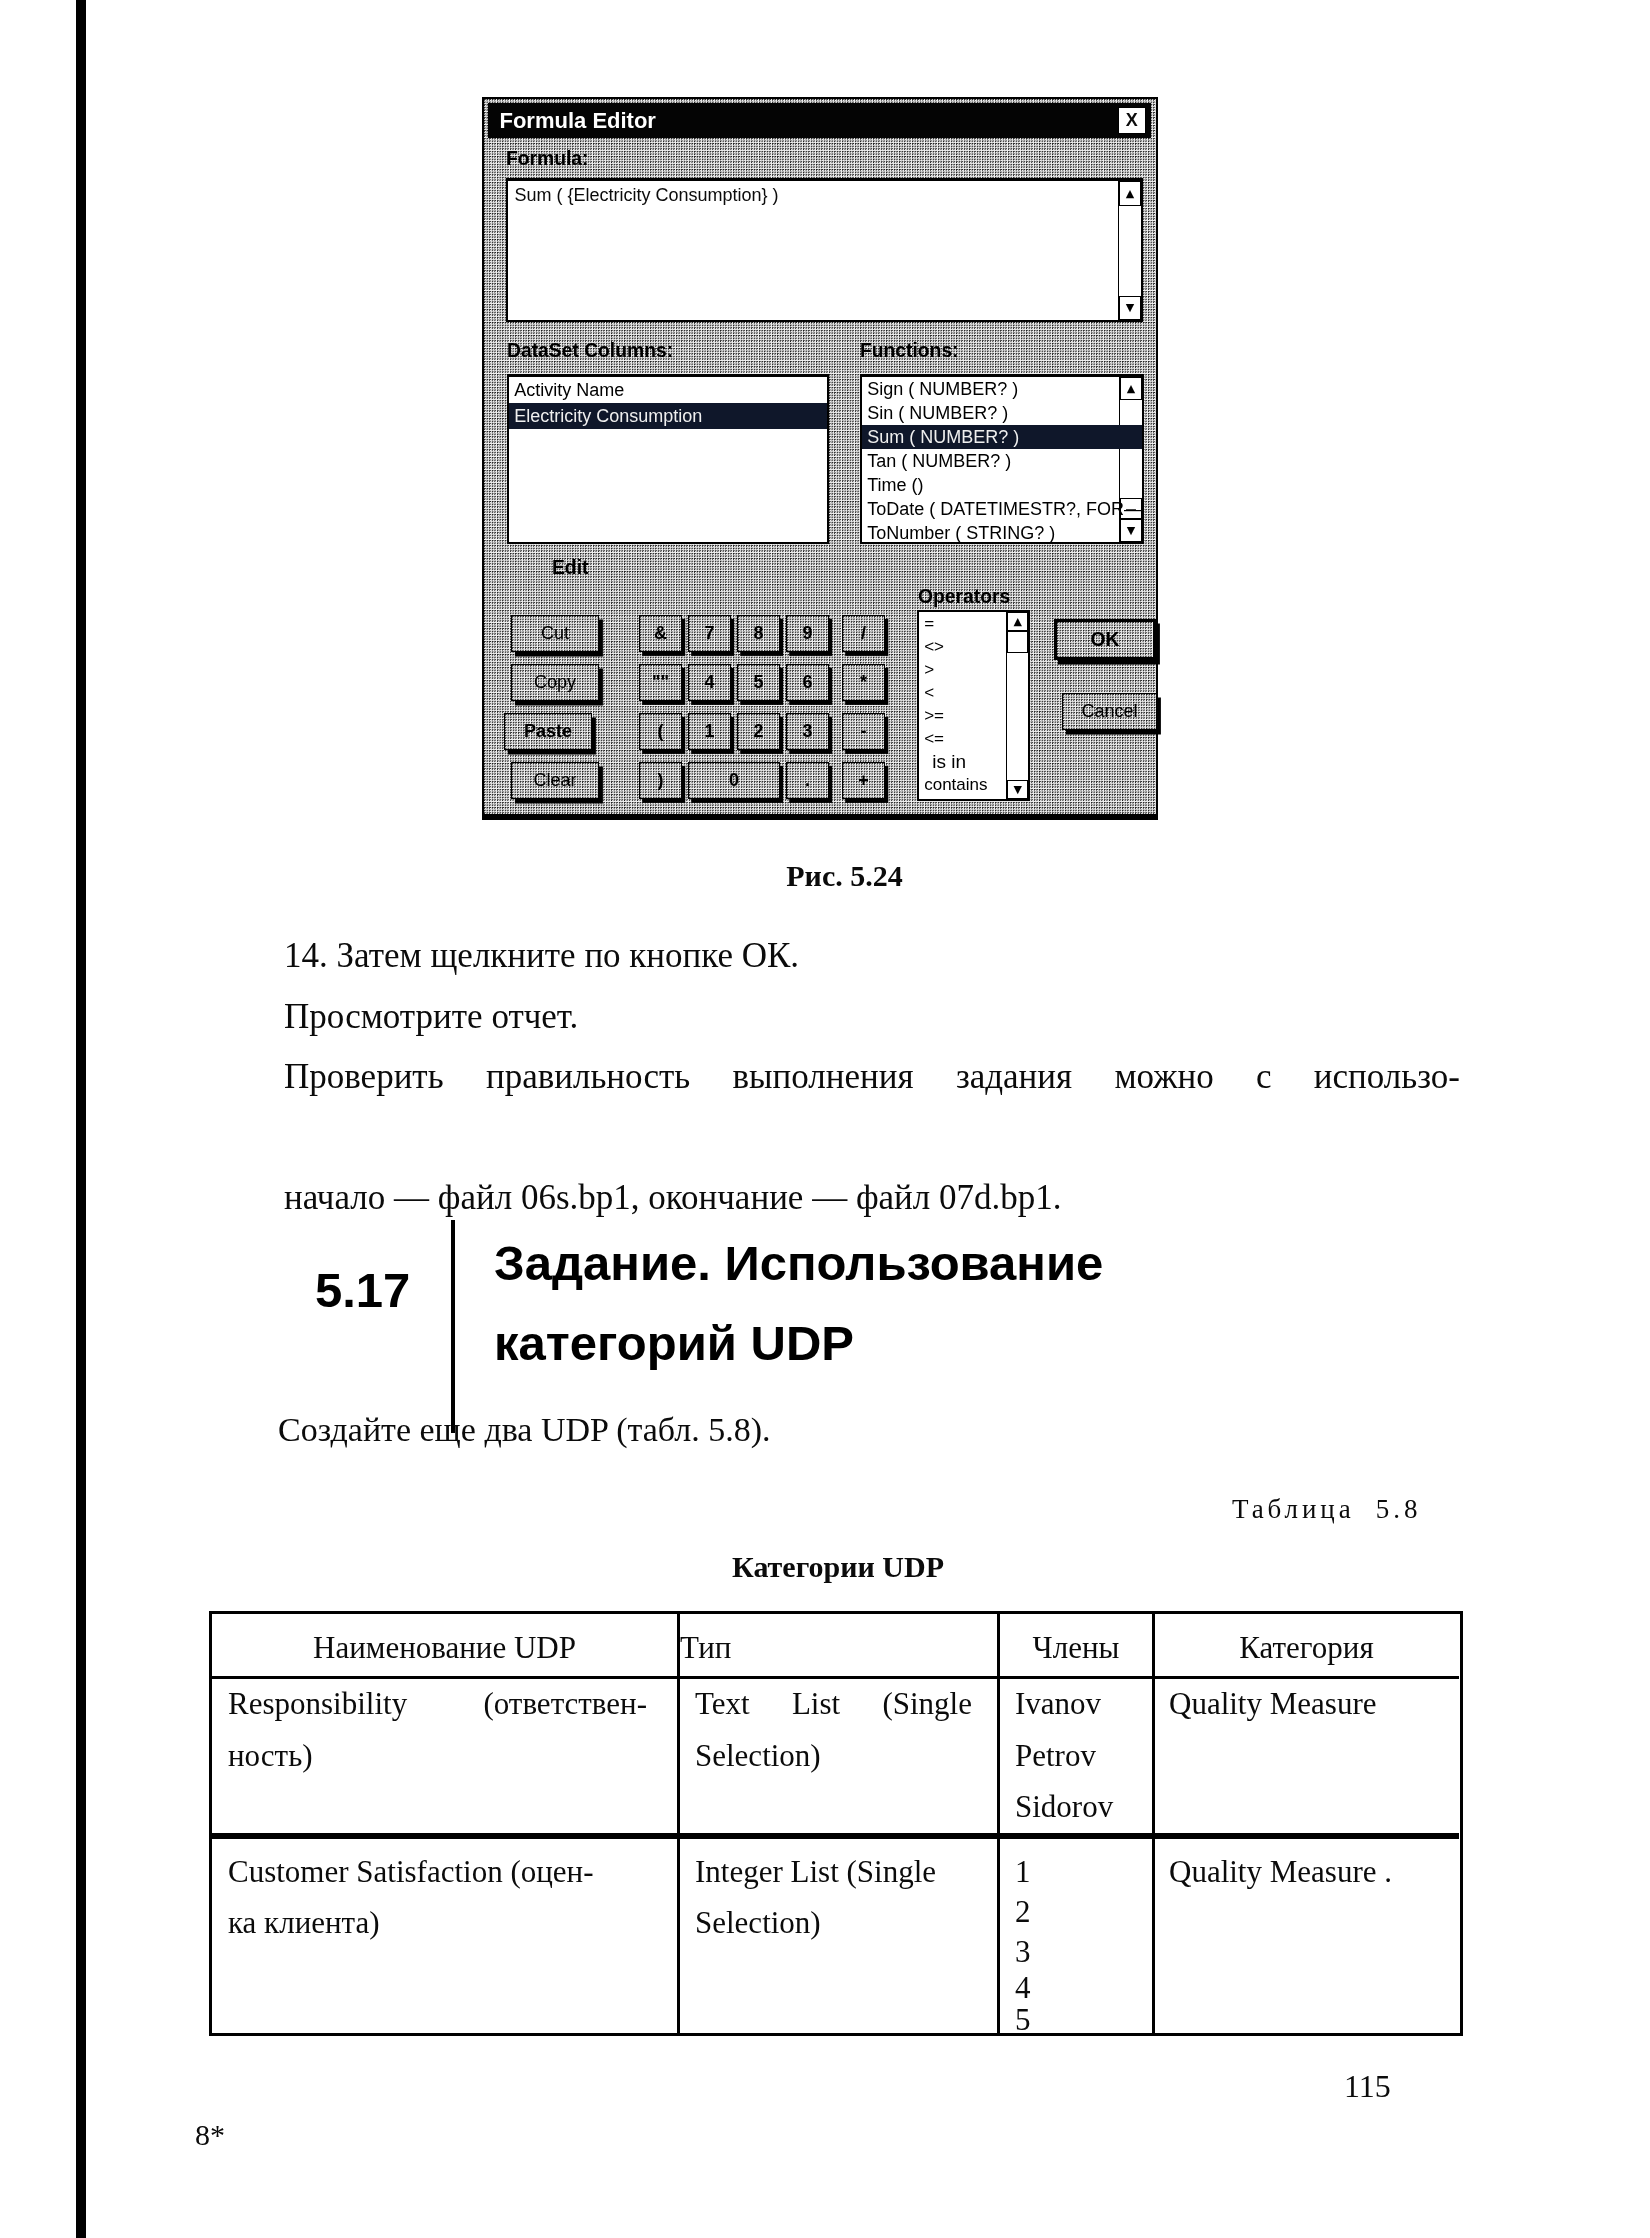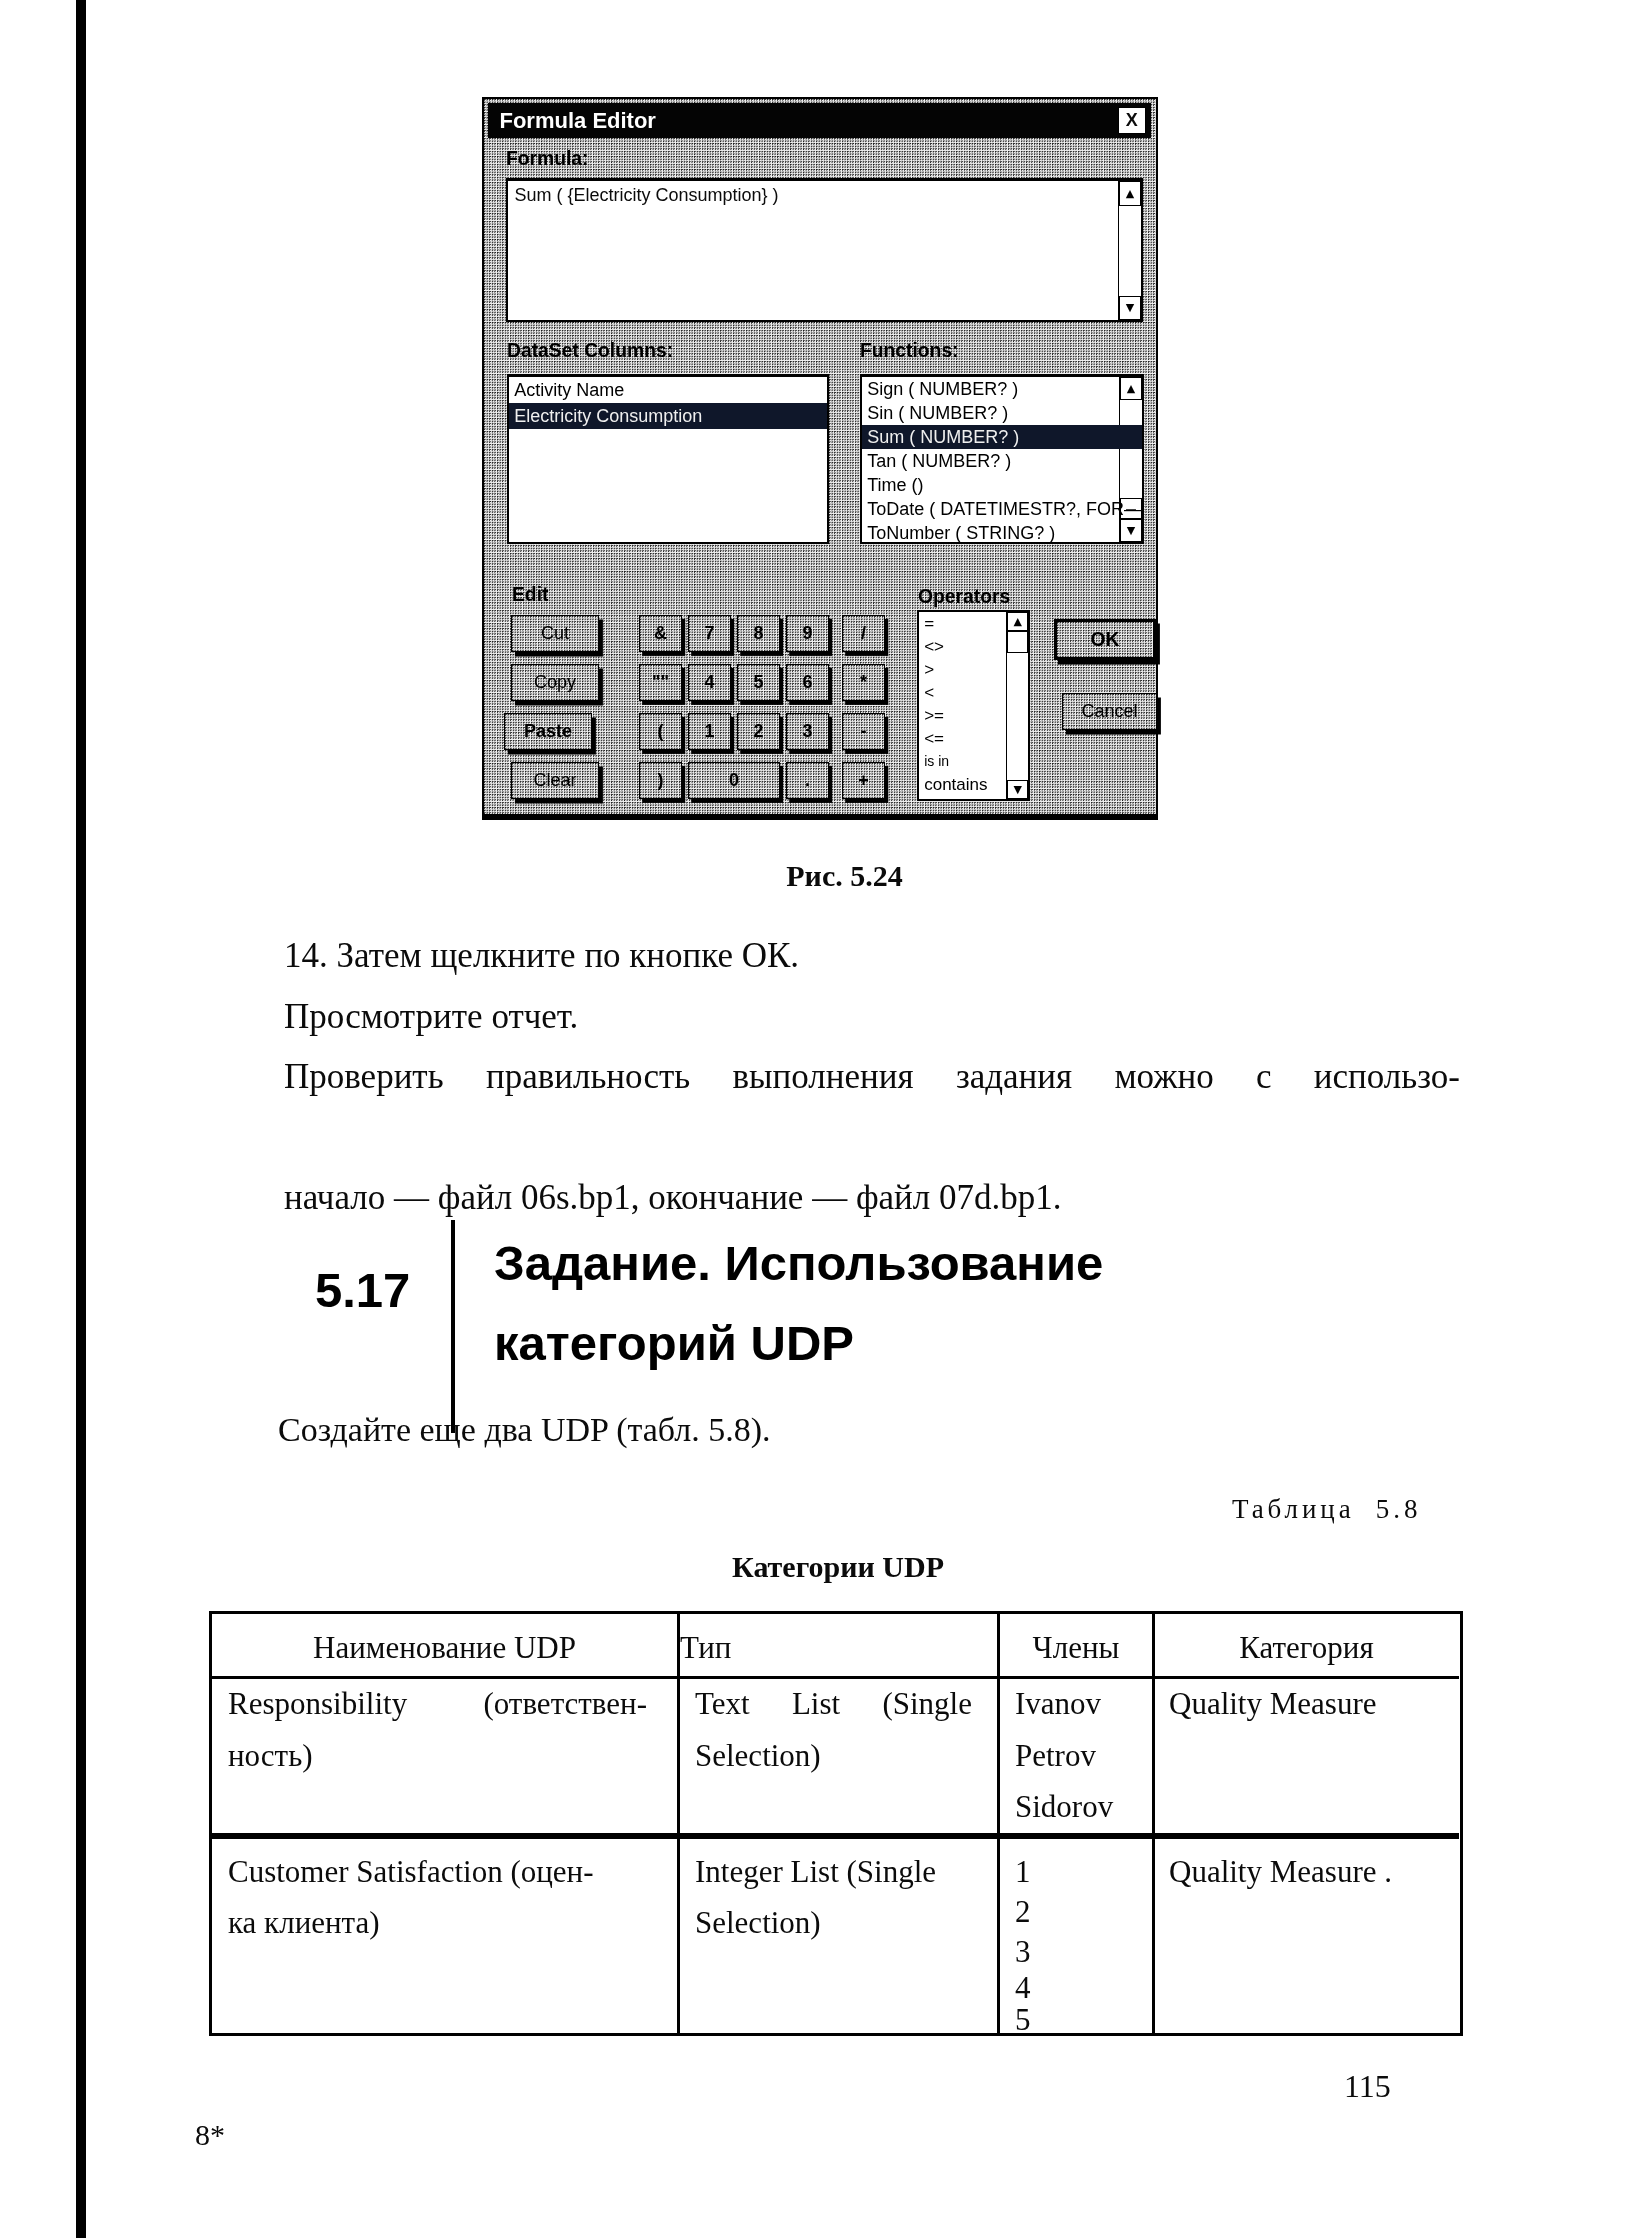--- a/index.html
+++ b/index.html
@@ -72,21 +72,21 @@
       <div class="listitem">Time ()</div>
       <div class="listitem">ToDate ( DATETIMESTR?, FOR—</div>
       <div class="listitem">ToNumber ( STRING? )</div>
       <div class="sbar" style="width:22px;">
         <div class="sbox" style="top:0;height:23px;">▲</div>
         <div class="sbox" style="bottom:23px;height:20.6px;">—</div>
         <div class="sbox" style="bottom:0;height:23px;">▼</div>
       </div>
     </div>
 
-    <div class="abs dlg-label" style="left:28px;top:485px;">Edit</div>
+    <div class="abs dlg-label" style="left:28px;top:458px;padding-left:40px;">Edit</div>
     <div class="abs dlg-label" style="left:434px;top:487px;">Operators</div>
 
     <div class="abs btn dither" style="left:27px;top:516px;width:88px;height:37px;">
       <span>Cut</span>
       </div>
     <div class="abs btn dither" style="left:27px;top:565px;width:88px;height:37px;">
       <span>Copy</span>
       </div>
     <div class="abs btn dither" style="left:20px;top:614px;width:88px;height:37px;font-weight:bold;">
       <span>Paste</span>
@@ -156,21 +156,21 @@
       <span>+</span>
       </div>
 
     <div class="abs" style="left:433px;top:511px;width:113px;height:191px;background:#fff;border:2.6px solid #000;box-sizing:border-box;overflow:hidden;">
       <div class="listitem" style="font-size:17px;line-height:23px;">=</div>
       <div class="listitem" style="font-size:17px;line-height:23px;">&lt;&gt;</div>
       <div class="listitem" style="font-size:17px;line-height:23px;">&gt;</div>
       <div class="listitem" style="font-size:17px;line-height:23px;">&lt;</div>
       <div class="listitem" style="font-size:17px;line-height:23px;">&gt;=</div>
       <div class="listitem" style="font-size:17px;line-height:23px;">&lt;=</div>
-      <div class="listitem" style="font-size:14px;line-height:23px;">is in</div>
+      <div class="listitem" style="font-size:19px;line-height:23px;margin-left:8px;">is in</div>
       <div class="listitem" style="font-size:17px;line-height:23px;">contains</div>
       <div class="sbar" style="width:20.6px;">
         <div class="sbox" style="top:0;height:19.3px;">▲</div>
         <div class="sbox" style="top:19.3px;height:22px;"></div>
         <div class="sbox" style="bottom:0;height:19.3px;">▼</div>
       </div>
     </div>
 
     <div class="abs btn dither" style="left:570px;top:520px;width:102px;height:41px;border-width:3.2px;font-weight:700;font-size:19.3px;">
       <span>OK</span>

